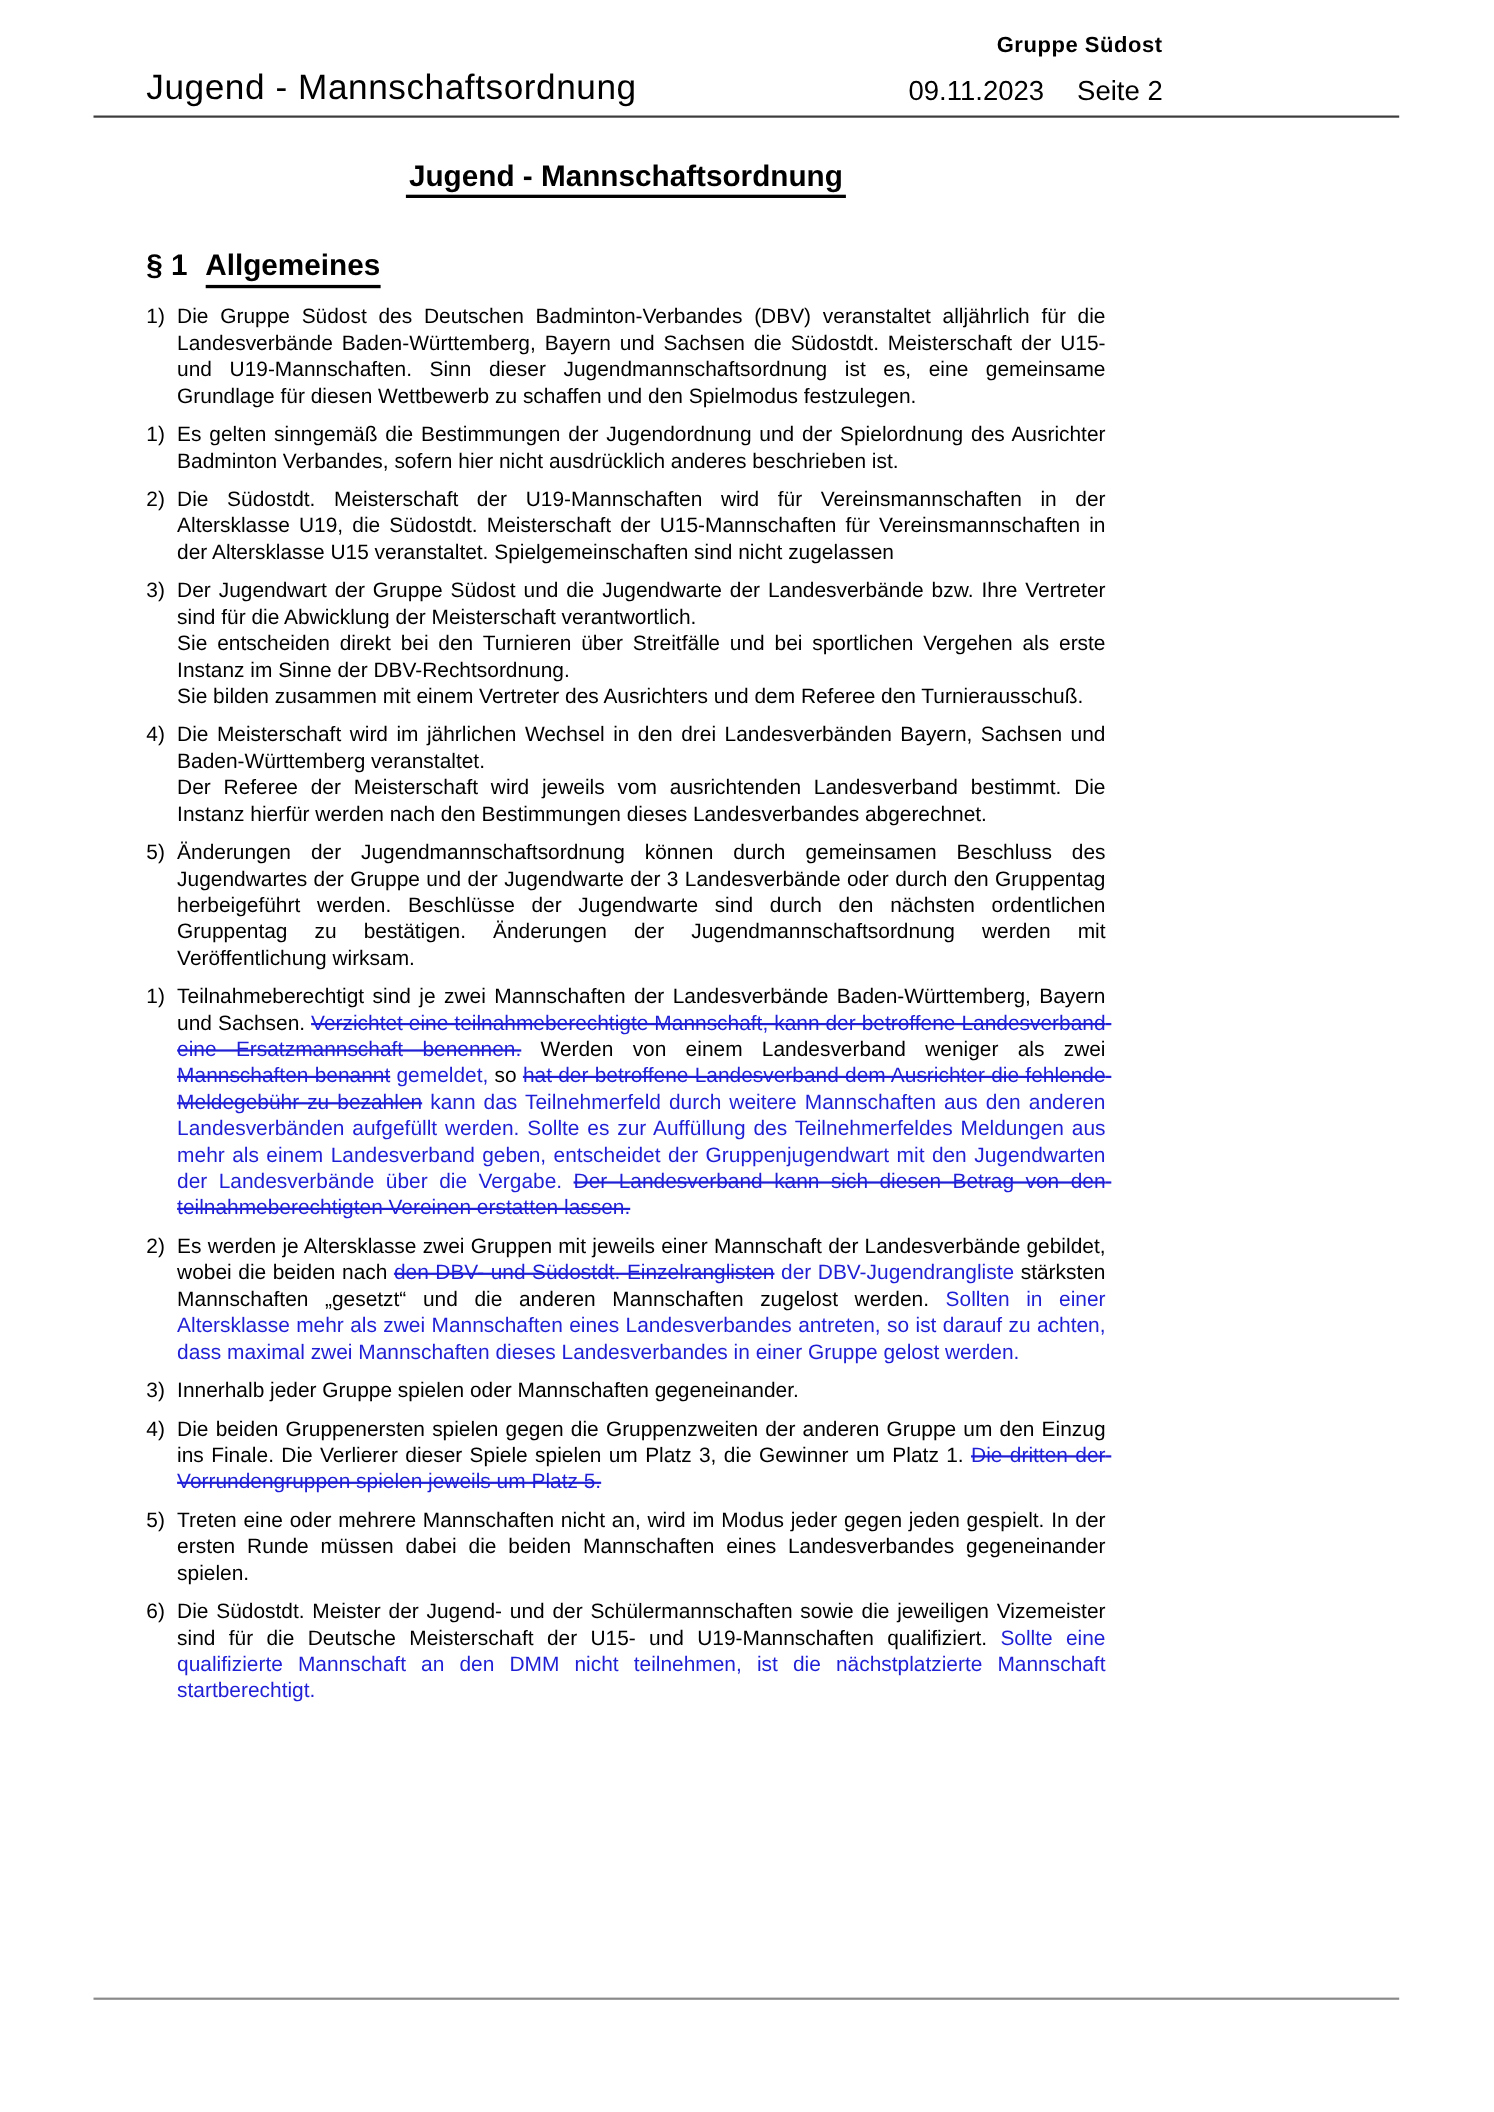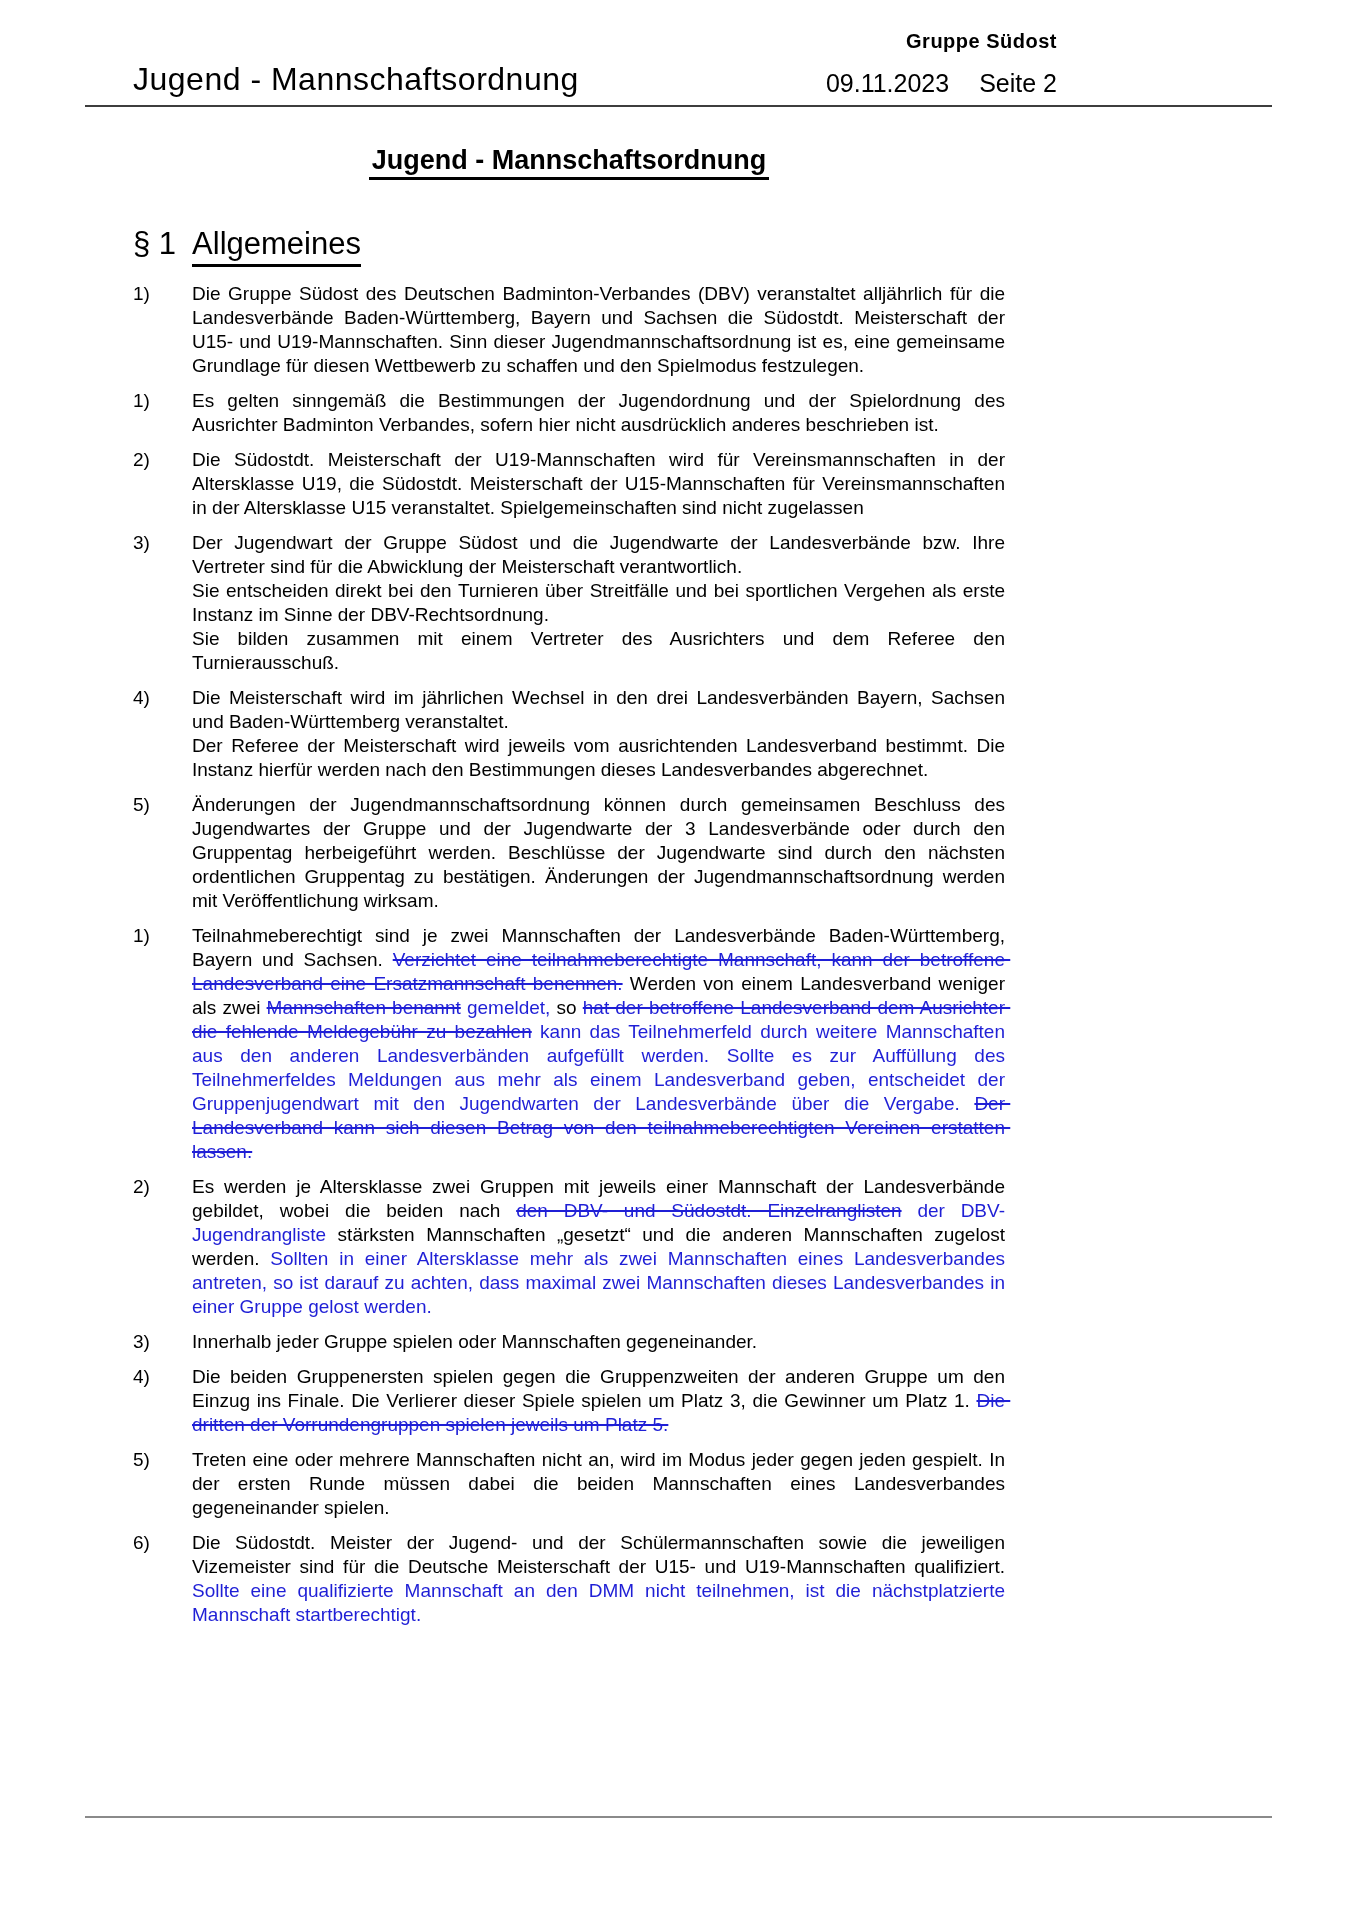--- a/index.html
+++ b/index.html
@@ -22,33 +22,33 @@
   .hdr-rule { border:none; border-top:2px solid #3d3d3d; margin:7px 0 0 0; }
 
   
   .doc-title {
     width:872px; margin:38px 0 0 133px;
     text-align:center; font-size:27px; font-weight:700;
   }
   .doc-title .u { border-bottom:3px solid #000; padding:0 3px 2px 3px; }
 
   
-  .sec-heading { margin:50px 0 20px 133px; font-size:31px; font-weight:400; }
+  .sec-heading { margin:50px 0 20px 133px; font-size:27px; font-weight:700; }
   .sec-sym { margin-right:16px; }
   .sec-name { border-bottom:3px solid #000; padding-bottom:3px; }
 
   .item {
     display:flex;
     margin:0 0 11px 133px;
     width:872px;
     font-size:19px;
     line-height:24px;
   }
   .item-num { flex:0 0 28px; }
-  .item-body { flex:1; text-align:justify; white-space:pre-wrap;margin-left:31px; }
+  .item-body { flex:1; text-align:justify; white-space:pre-wrap; }
 
   .seg-normal { color:#000; }
   .seg-ins { color:var(--edit-blue, #1f1fd6); }
   .seg-del {
     color:var(--edit-blue, #1f1fd6);
     text-decoration:line-through;
     text-decoration-thickness:2px;
   }
 
   

